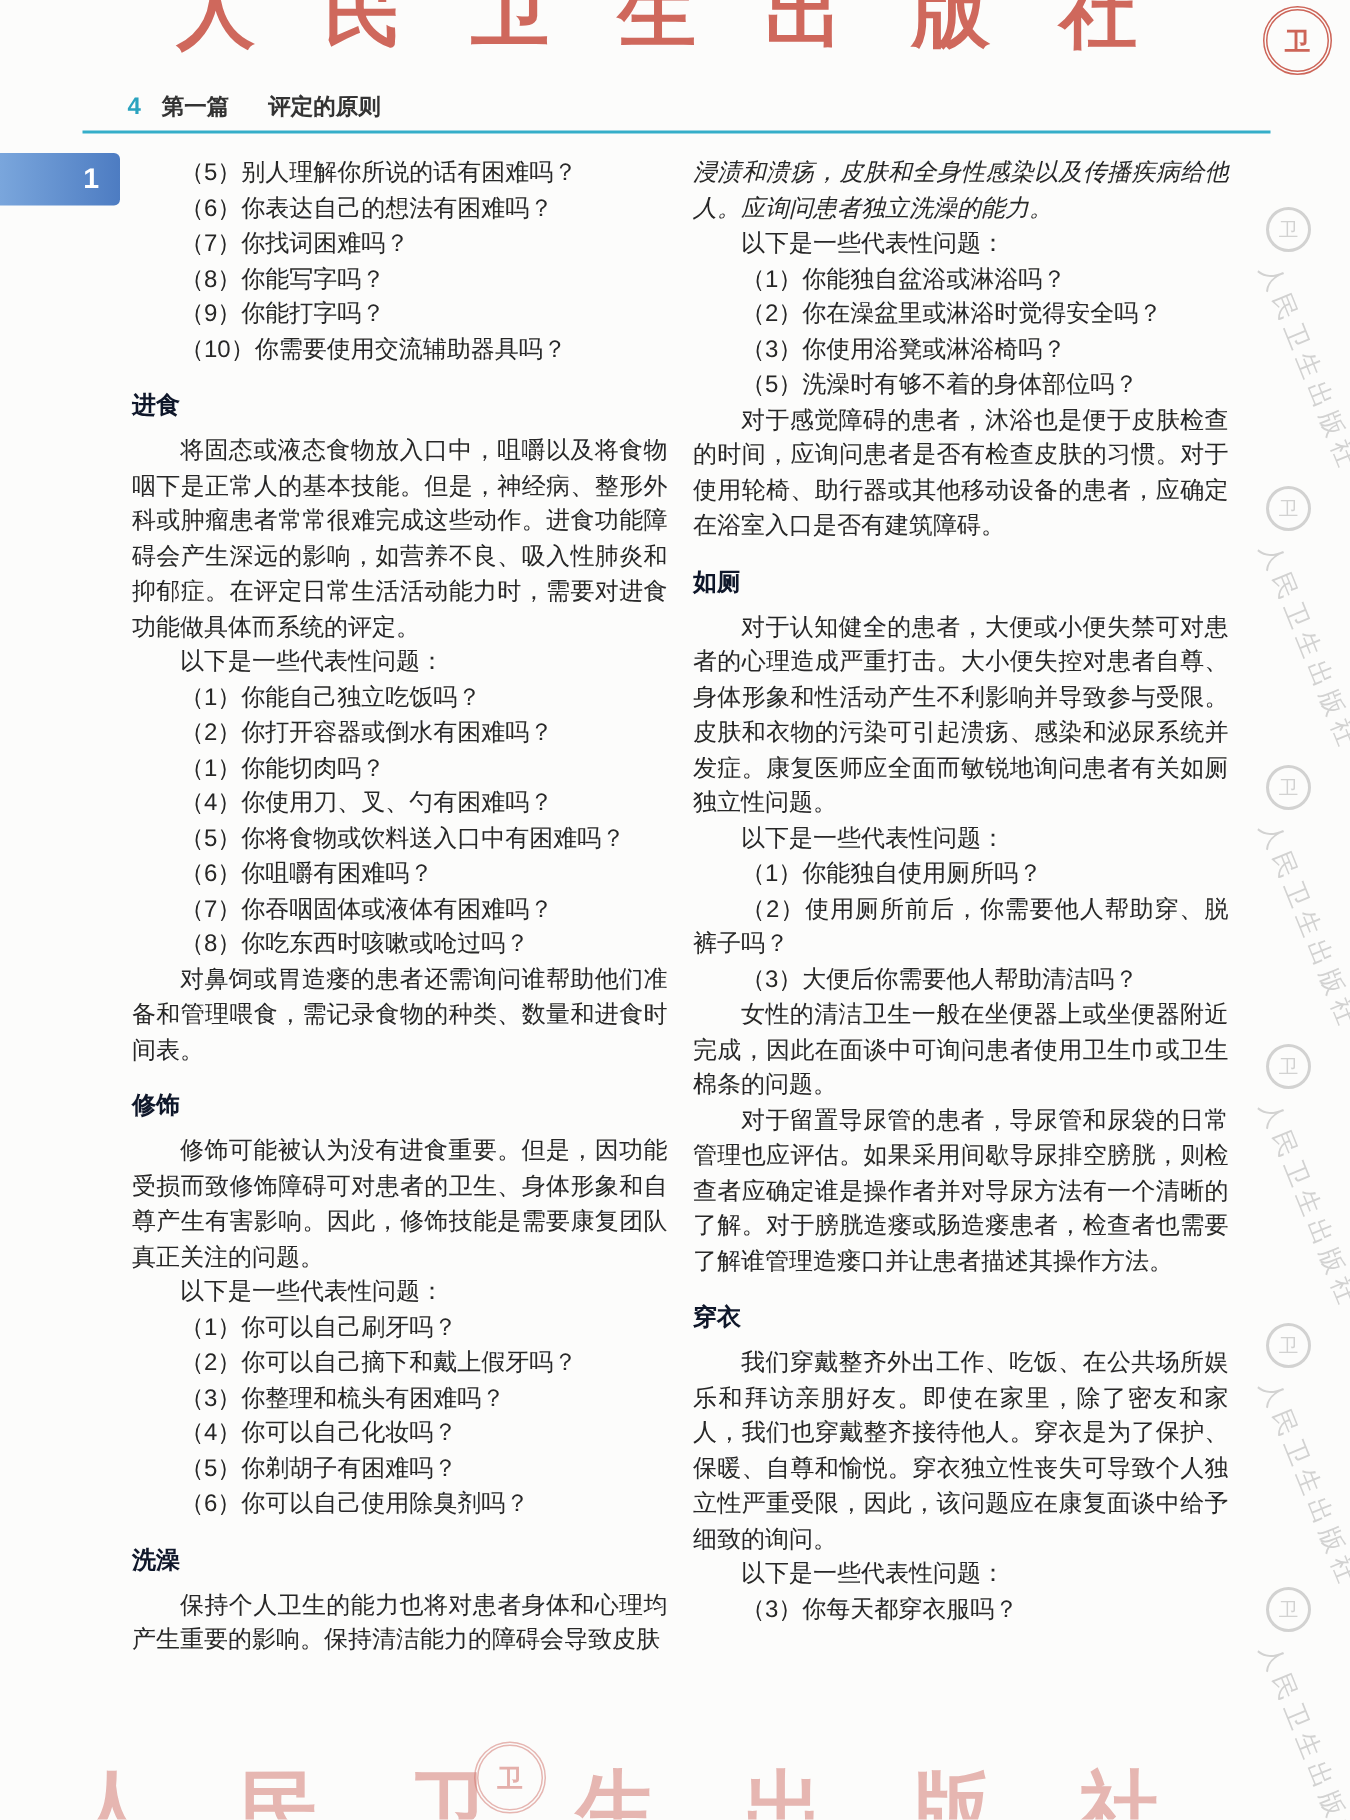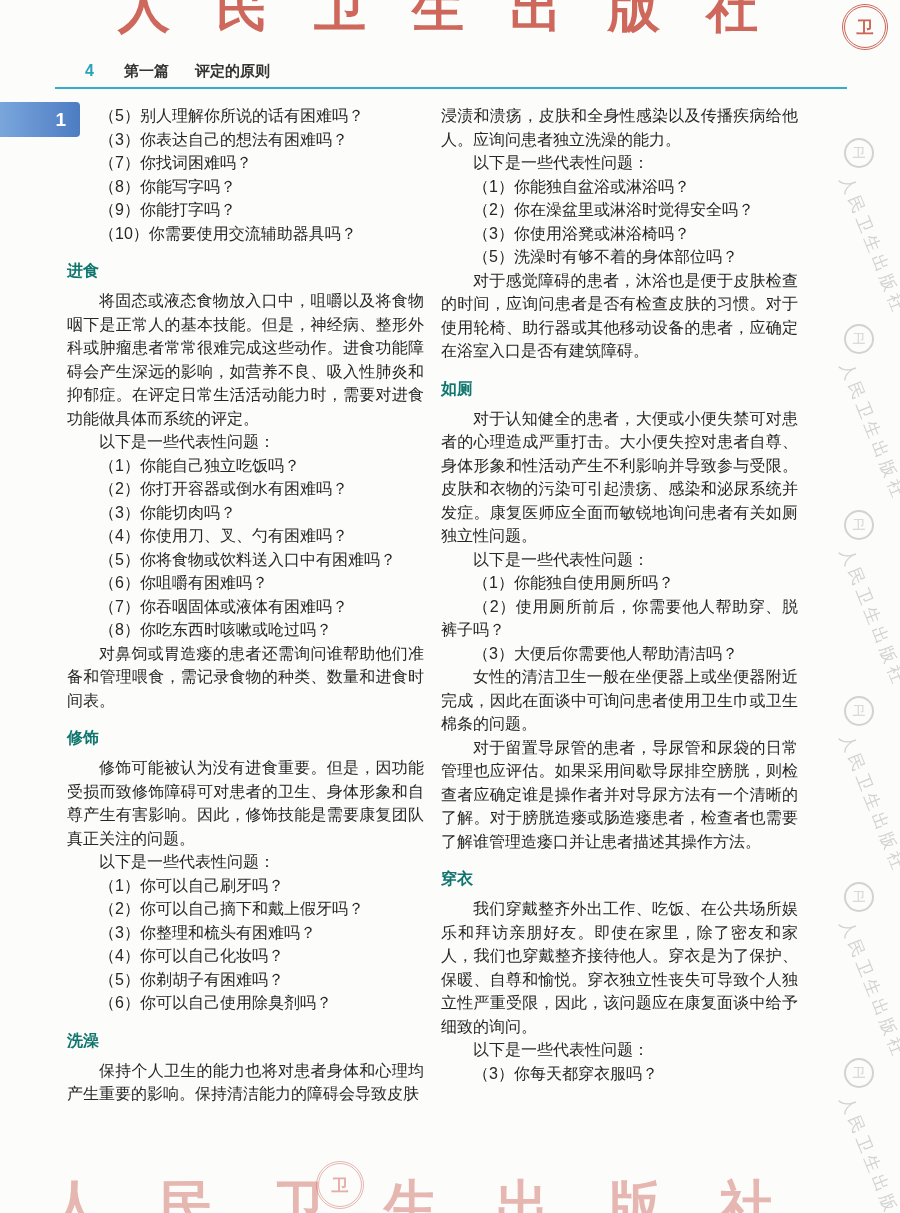--- a/index.html
+++ b/index.html
@@ -8,50 +8,50 @@
     background:#fcfcfb;
     font-family:"Liberation Sans","DejaVu Sans",sans-serif;
   }
   
   .page-header{
     position:absolute;top:62px;left:85px;z-index:2;
     display:flex;align-items:baseline;
     font-size:15px;font-weight:bold;color:#333;
   }
   .page-num{color:#2ba3bf;font-size:16px;}
-  .part-label{margin-left:30px;}
+  .part-label{margin-left:14px;}
   .part-title{margin-left:26px;}
   .header-rule{
     position:absolute;top:87px;left:55px;width:792px;height:2px;
     background:#35aec9;z-index:2;
   }
   .chapter-tab{
     position:absolute;top:102px;left:0;width:80px;height:35px;z-index:2;
     background:linear-gradient(90deg,#7aa6dc 0%,#4d7cc2 100%);
     border-radius:0 4px 4px 0;
     color:#fff;font-size:19px;font-weight:bold;
     display:flex;align-items:center;justify-content:flex-end;
     padding-right:14px;box-sizing:border-box;
   }
   
   .content{
-    position:absolute;top:104px;left:67px;width:731px;z-index:1;
+    position:absolute;top:104px;left:88px;width:731px;z-index:1;
     display:flex;gap:17px;
   }
   .col{
     width:357px;font-size:16px;line-height:23.5px;color:#272727;
     text-align:justify;
   }
   .para{margin:0;text-indent:2em;}
-  .para.no-indent{text-indent:0;}
+  .para.no-indent{text-indent:0;font-style:italic;}
   .question-list{margin:0;}
   .question{margin:0;text-indent:2em;}
   .sec-heading{
     margin:14px 0 7px;font-size:16px;line-height:23px;
-    color:#0f766e;font-weight:bold;text-align:left;
+    color:#0f172a;font-weight:bold;text-align:left;
   }
   
   .wm-band{
     position:absolute;white-space:nowrap;pointer-events:none;z-index:0;
     font-family:"Liberation Serif","DejaVu Serif",serif;font-weight:bold;
   }
   .wm-top{top:-26px;left:118px;font-size:52px;letter-spacing:46px;color:rgba(193,62,48,.78);}
   .wm-bottom{bottom:-30px;left:48px;font-size:54px;letter-spacing:58px;color:rgba(208,112,104,.5);}
   .wm-seal{
     position:absolute;top:4px;right:12px;width:40px;height:40px;z-index:0;
@@ -124,33 +124,33 @@
 </header>
 <div class="header-rule"></div>
 <div class="chapter-tab">
   <span>1</span>
 </div>
 
 <main class="content">
   <section class="col">
       <div class="question-list">
         <p class="question">（5）别人理解你所说的话有困难吗？</p>
-        <p class="question">（3）你表达自己的想法有困难吗？</p>
+        <p class="question">（6）你表达自己的想法有困难吗？</p>
         <p class="question">（7）你找词困难吗？</p>
         <p class="question">（8）你能写字吗？</p>
         <p class="question">（9）你能打字吗？</p>
         <p class="question">（10）你需要使用交流辅助器具吗？</p>
       </div>
       <h3 class="sec-heading">进食</h3>
       <p class="para">将固态或液态食物放入口中，咀嚼以及将食物咽下是正常人的基本技能。但是，神经病、整形外科或肿瘤患者常常很难完成这些动作。进食功能障碍会产生深远的影响，如营养不良、吸入性肺炎和抑郁症。在评定日常生活活动能力时，需要对进食功能做具体而系统的评定。</p>
       <p class="para">以下是一些代表性问题：</p>
       <div class="question-list">
         <p class="question">（1）你能自己独立吃饭吗？</p>
         <p class="question">（2）你打开容器或倒水有困难吗？</p>
-        <p class="question">（3）你能切肉吗？</p>
+        <p class="question">（1）你能切肉吗？</p>
         <p class="question">（4）你使用刀、叉、勺有困难吗？</p>
         <p class="question">（5）你将食物或饮料送入口中有困难吗？</p>
         <p class="question">（6）你咀嚼有困难吗？</p>
         <p class="question">（7）你吞咽固体或液体有困难吗？</p>
         <p class="question">（8）你吃东西时咳嗽或呛过吗？</p>
       </div>
       <p class="para">对鼻饲或胃造瘘的患者还需询问谁帮助他们准备和管理喂食，需记录食物的种类、数量和进食时间表。</p>
       <h3 class="sec-heading">修饰</h3>
       <p class="para">修饰可能被认为没有进食重要。但是，因功能受损而致修饰障碍可对患者的卫生、身体形象和自尊产生有害影响。因此，修饰技能是需要康复团队真正关注的问题。</p>
       <p class="para">以下是一些代表性问题：</p>

